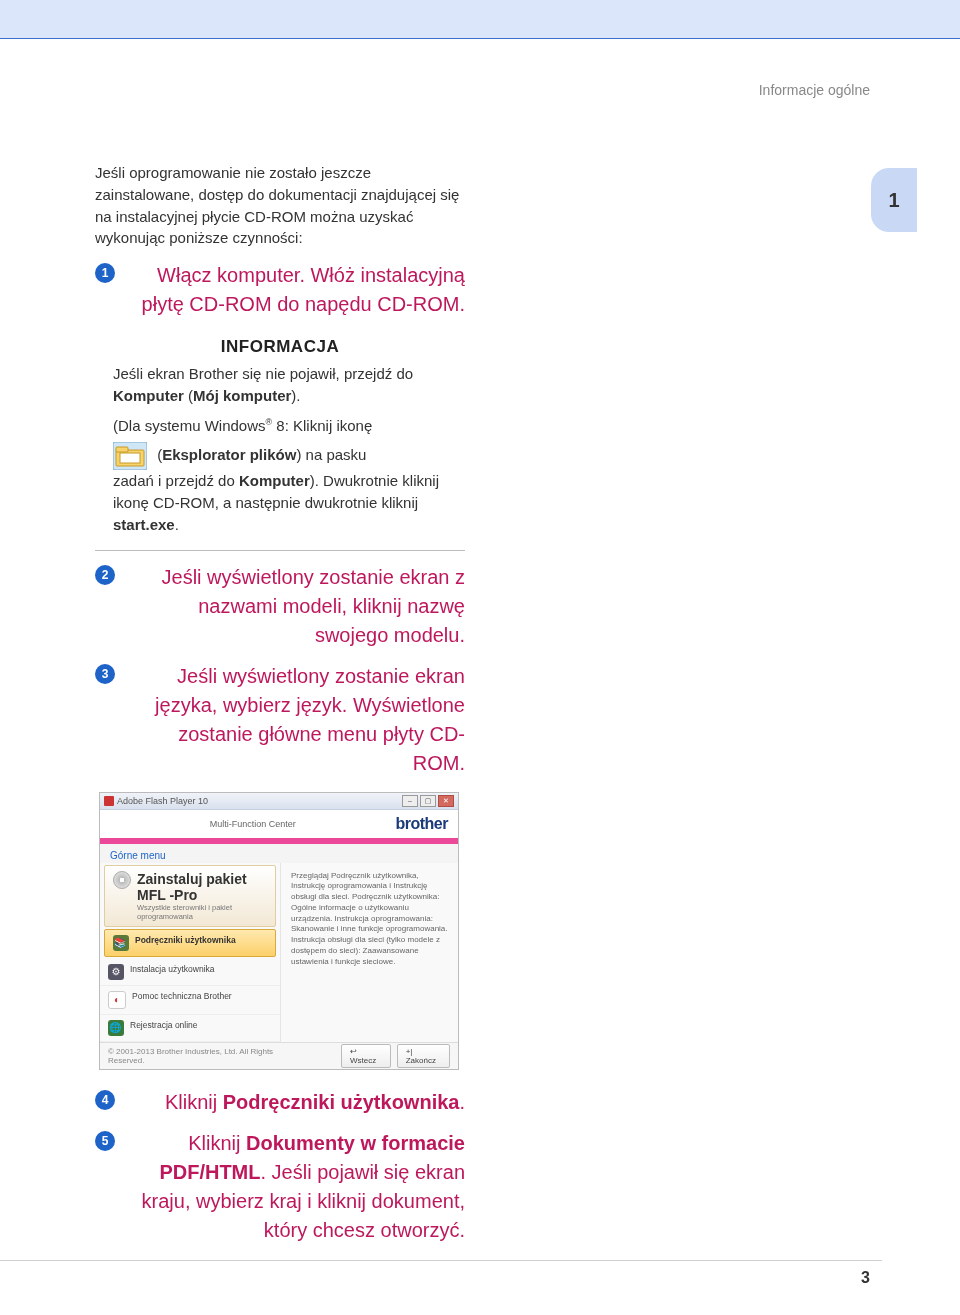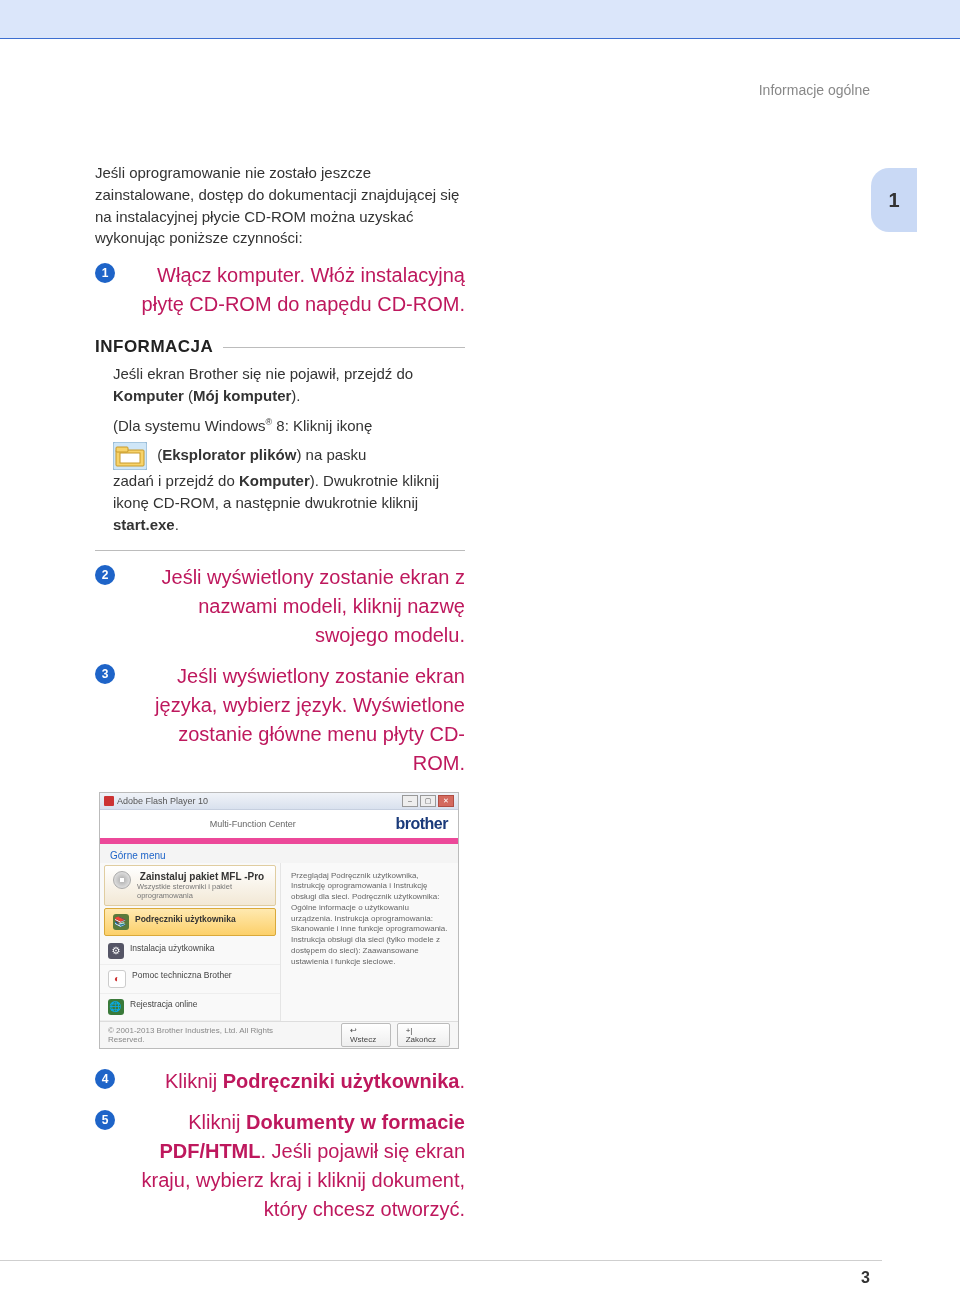--- a/index.html
+++ b/index.html
@@ -87,20 +87,21 @@
   .info-block {
     margin-top: 18px;
   }
   .info-head {
     font-size: 17px;
     font-weight: bold;
     letter-spacing: 0.5px;
     display: flex;
     align-items: center;
     color: #222;
+    flex-direction: column;
   }
   .info-head .line {
     flex: 1;
     height: 1px;
     background: #bcbcbc;
     margin-left: 10px;
   }
   .info-body {
     font-size: 15px;
     line-height: 1.45;
@@ -210,24 +211,23 @@
     font-size:10px;
     color:#fff;
   }
   .shot-item.top {
     background: linear-gradient(#ffffff, #f2e8d5);
     border: 1px solid #e0cda0;
     border-radius: 2px;
     margin: 2px 4px;
   }
   .shot-item.top .title {
-    font-size: 10px;
-    font-weight: bold;
-    color: #333;
-    text-align: center;
+    font-size: 14px;
+    font-weight: bold;
+    color: #333;
   }
   .shot-item.top .sub {
     font-size: 7.5px;
     color: #777;
   }
   .shot-item.active {
     background: linear-gradient(#ffe9b0, #fcd06a);
     border: 1px solid #d9a93a;
     border-radius: 2px;
     margin: 2px 4px;

